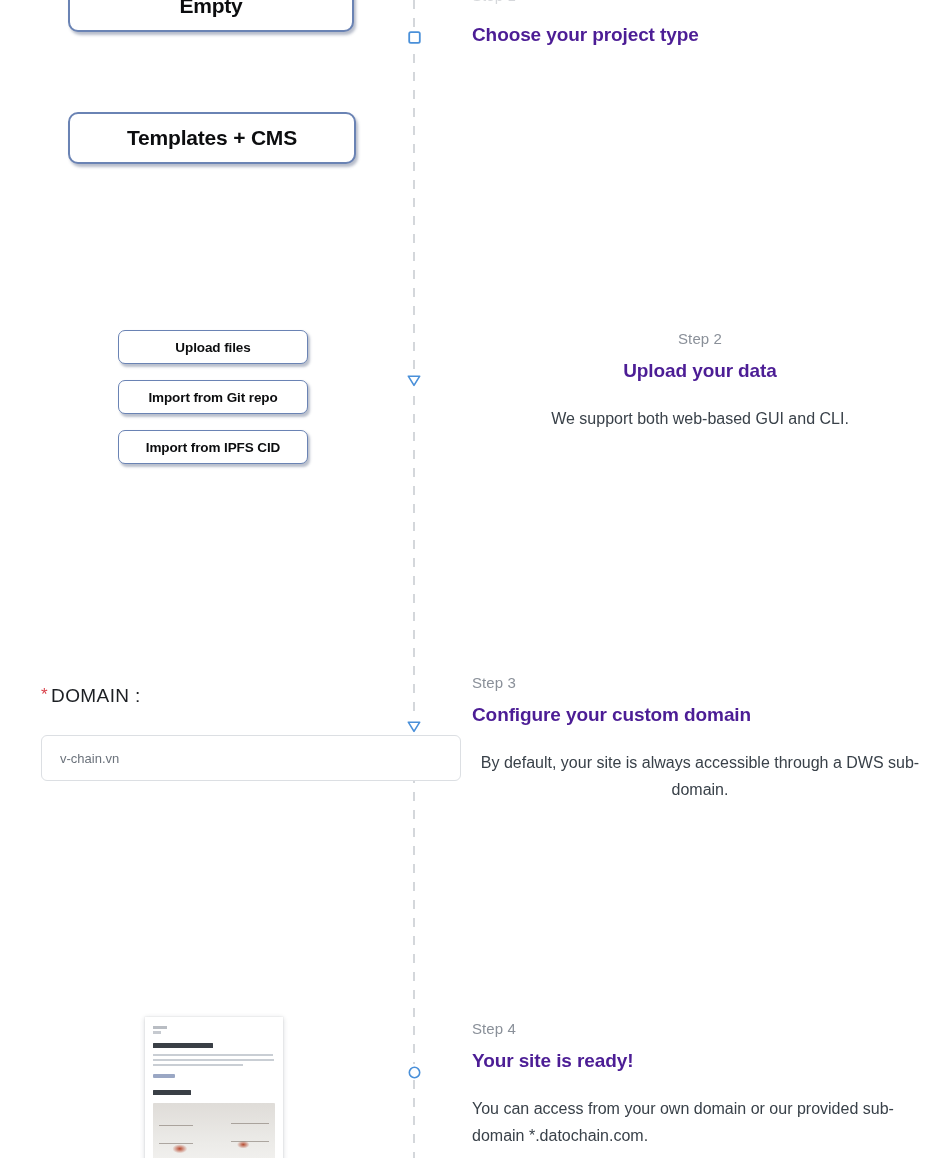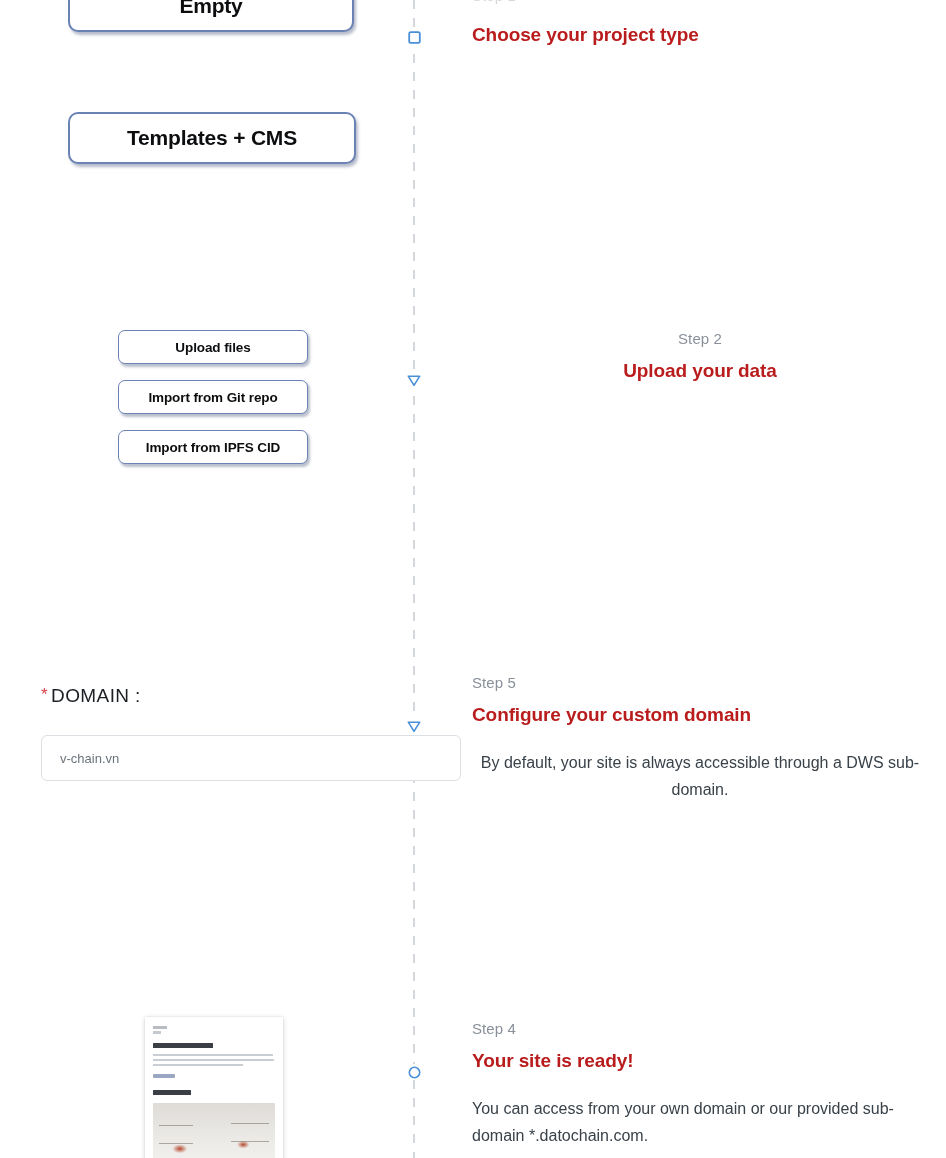--- a/index.html
+++ b/index.html
@@ -64,21 +64,21 @@
     font-size: 15px;
     line-height: 20px;
     color: #8a9099;
     font-weight: 400;
     letter-spacing: 0.1px;
   }
 
   .step-title {
     font-size: 19px;
     line-height: 26px;
-    color: #b91c1c;
+    color: #4c1d95;
     font-weight: 700;
     letter-spacing: -0.1px;
   }
 
   .step-desc {
     font-size: 16px;
     line-height: 27px;
     color: #394149;
     font-weight: 400;
   }
@@ -316,24 +316,25 @@
   <div class="steps-col">
 
     <div class="step-block step1">
       <div class="step-eyebrow">Step 1</div>
       <div class="step-title">Choose your project type</div>
     </div>
 
     <div class="step-block step2">
       <div class="step-eyebrow">Step 2</div>
       <div class="step-title">Upload your data</div>
+      <div class="step-desc">We support both web-based GUI and CLI.</div>
     </div>
 
     <div class="step-block step3">
-      <div class="step-eyebrow">Step 5</div>
+      <div class="step-eyebrow">Step 3</div>
       <div class="step-title">Configure your custom domain</div>
       <div class="step-desc">By default, your site is always accessible through a DWS sub-domain.</div>
     </div>
 
     <div class="step-block step4">
       <div class="step-eyebrow">Step 4</div>
       <div class="step-title">Your site is ready!</div>
       <div class="step-desc">You can access from your own domain or our provided sub-domain *.datochain.com.</div>
     </div>
 

